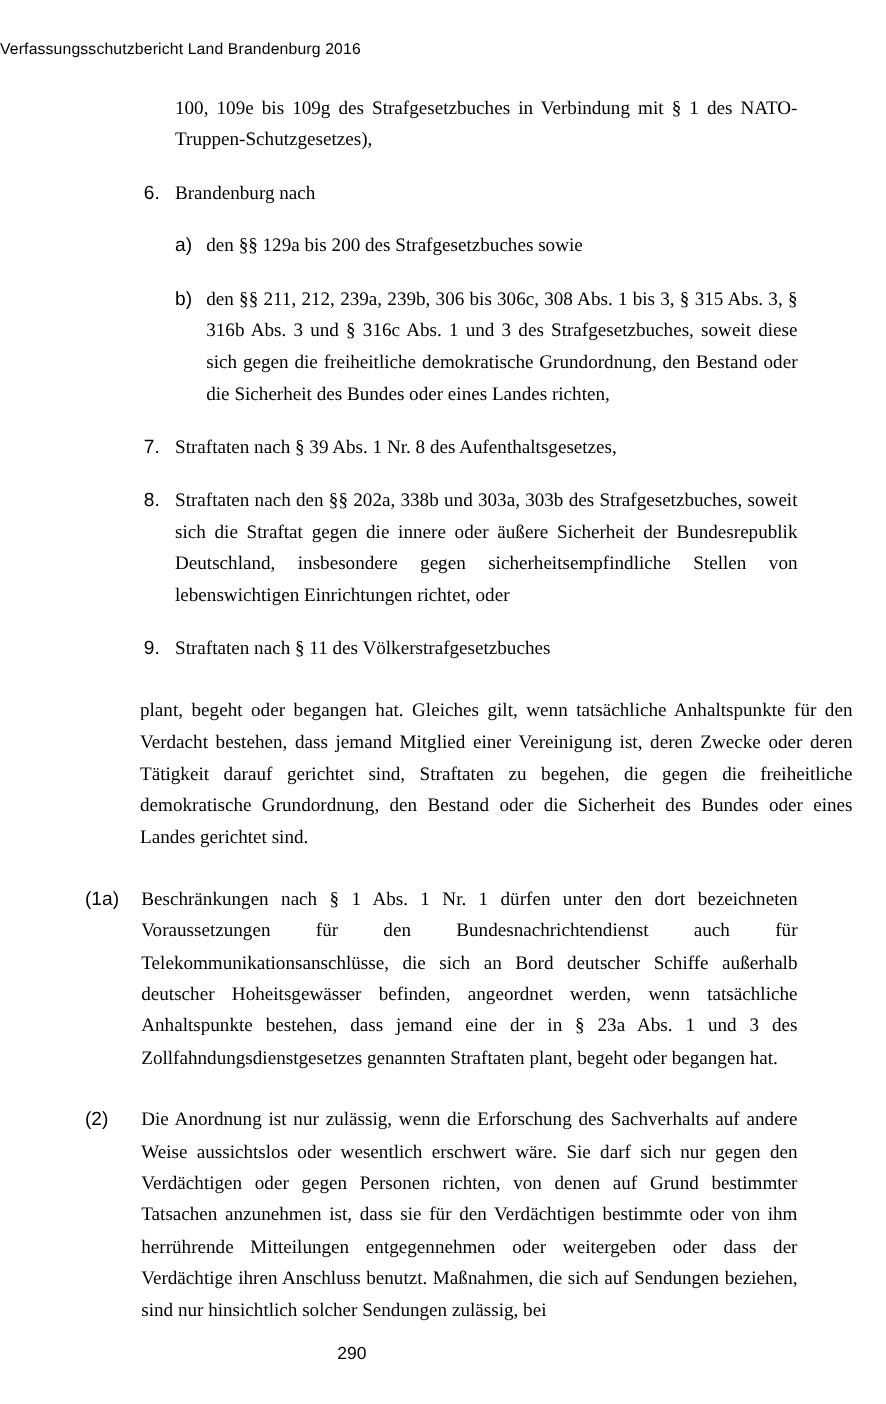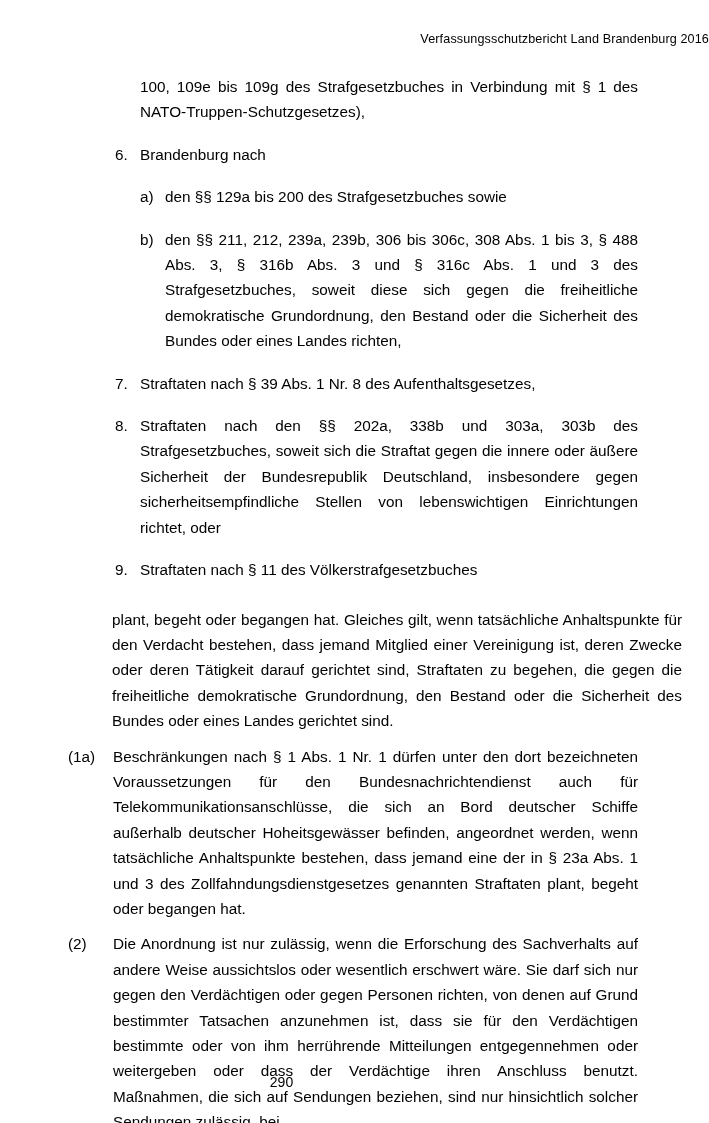--- a/index.html
+++ b/index.html
@@ -23,21 +23,21 @@
     overflow: hidden;
     box-sizing: border-box;
   }
 
   
   .running-header {
     position: absolute;
     top: 32px;
     left: 0;
     width: 709px;
-    text-align: right;
+    text-align: left;
     font-size: 12.6px;
     line-height: 1.2;
     letter-spacing: 0.01em;
   }
 
   
   .content {
     position: absolute;
     top: 74px;
     left: 68px;
@@ -101,36 +101,37 @@
     margin-top: 24px;
     width: 570px;
     margin-left: 44px;
   }
 
   
   .hang-para {
     position: relative;
     padding-left: 45px;     
     width: 525px;
-    margin-top: 10px;
+    margin-top: 24px;
   }
   .hang-para .marker {
     position: absolute;
     left: 0;
     top: 0;
     width: 42px;
     text-align: left;
     font-size: 15.3px;
     line-height: 25.4px;
   }
 
   
   .para:last-child,
   .para.lastline {
     text-align-last: left;
+    font-family: Liberation Serif, serif;
   }
 
   
   .page-number {
     position: absolute;
     bottom: 32px;
     left: 0;
     width: 563px;
     text-align: center;
     font-size: 14px;
@@ -153,21 +154,21 @@
       <p class="para lastline">Brandenburg nach</p>
     </div>
 
     <div class="letter-item">
       <span class="marker">a)</span>
       <p class="para lastline">den §§ 129a bis 200 des Strafgesetzbuches sowie</p>
     </div>
 
     <div class="letter-item">
       <span class="marker">b)</span>
-      <p class="para lastline">den §§ 211, 212, 239a, 239b, 306 bis 306c, 308 Abs. 1 bis 3, § 488 Abs. 3, § 316b Abs. 3 und § 316c Abs. 1 und 3 des Strafgesetzbuches, soweit diese sich gegen die freiheitliche demokratische Grundordnung, den Bestand oder die Sicherheit des Bundes oder eines Landes richten,</p>
+      <p class="para lastline">den §§ 211, 212, 239a, 239b, 306 bis 306c, 308 Abs. 1 bis 3, § 315 Abs. 3, § 316b Abs. 3 und § 316c Abs. 1 und 3 des Strafgesetzbuches, soweit diese sich gegen die freiheitliche demokratische Grundordnung, den Bestand oder die Sicherheit des Bundes oder eines Landes richten,</p>
     </div>
 
     <div class="num-item">
       <span class="marker">7.</span>
       <p class="para lastline">Straftaten nach § 39 Abs. 1 Nr. 8 des Aufenthaltsgesetzes,</p>
     </div>
 
     <div class="num-item">
       <span class="marker">8.</span>
       <p class="para lastline">Straftaten nach den §§ 202a, 338b und 303a, 303b des Strafgesetzbuches, soweit sich die Straftat gegen die innere oder äußere Sicherheit der Bundesrepublik Deutschland, insbesondere gegen sicherheitsempfindliche Stellen von lebenswichtigen Einrichtungen richtet, oder</p>

